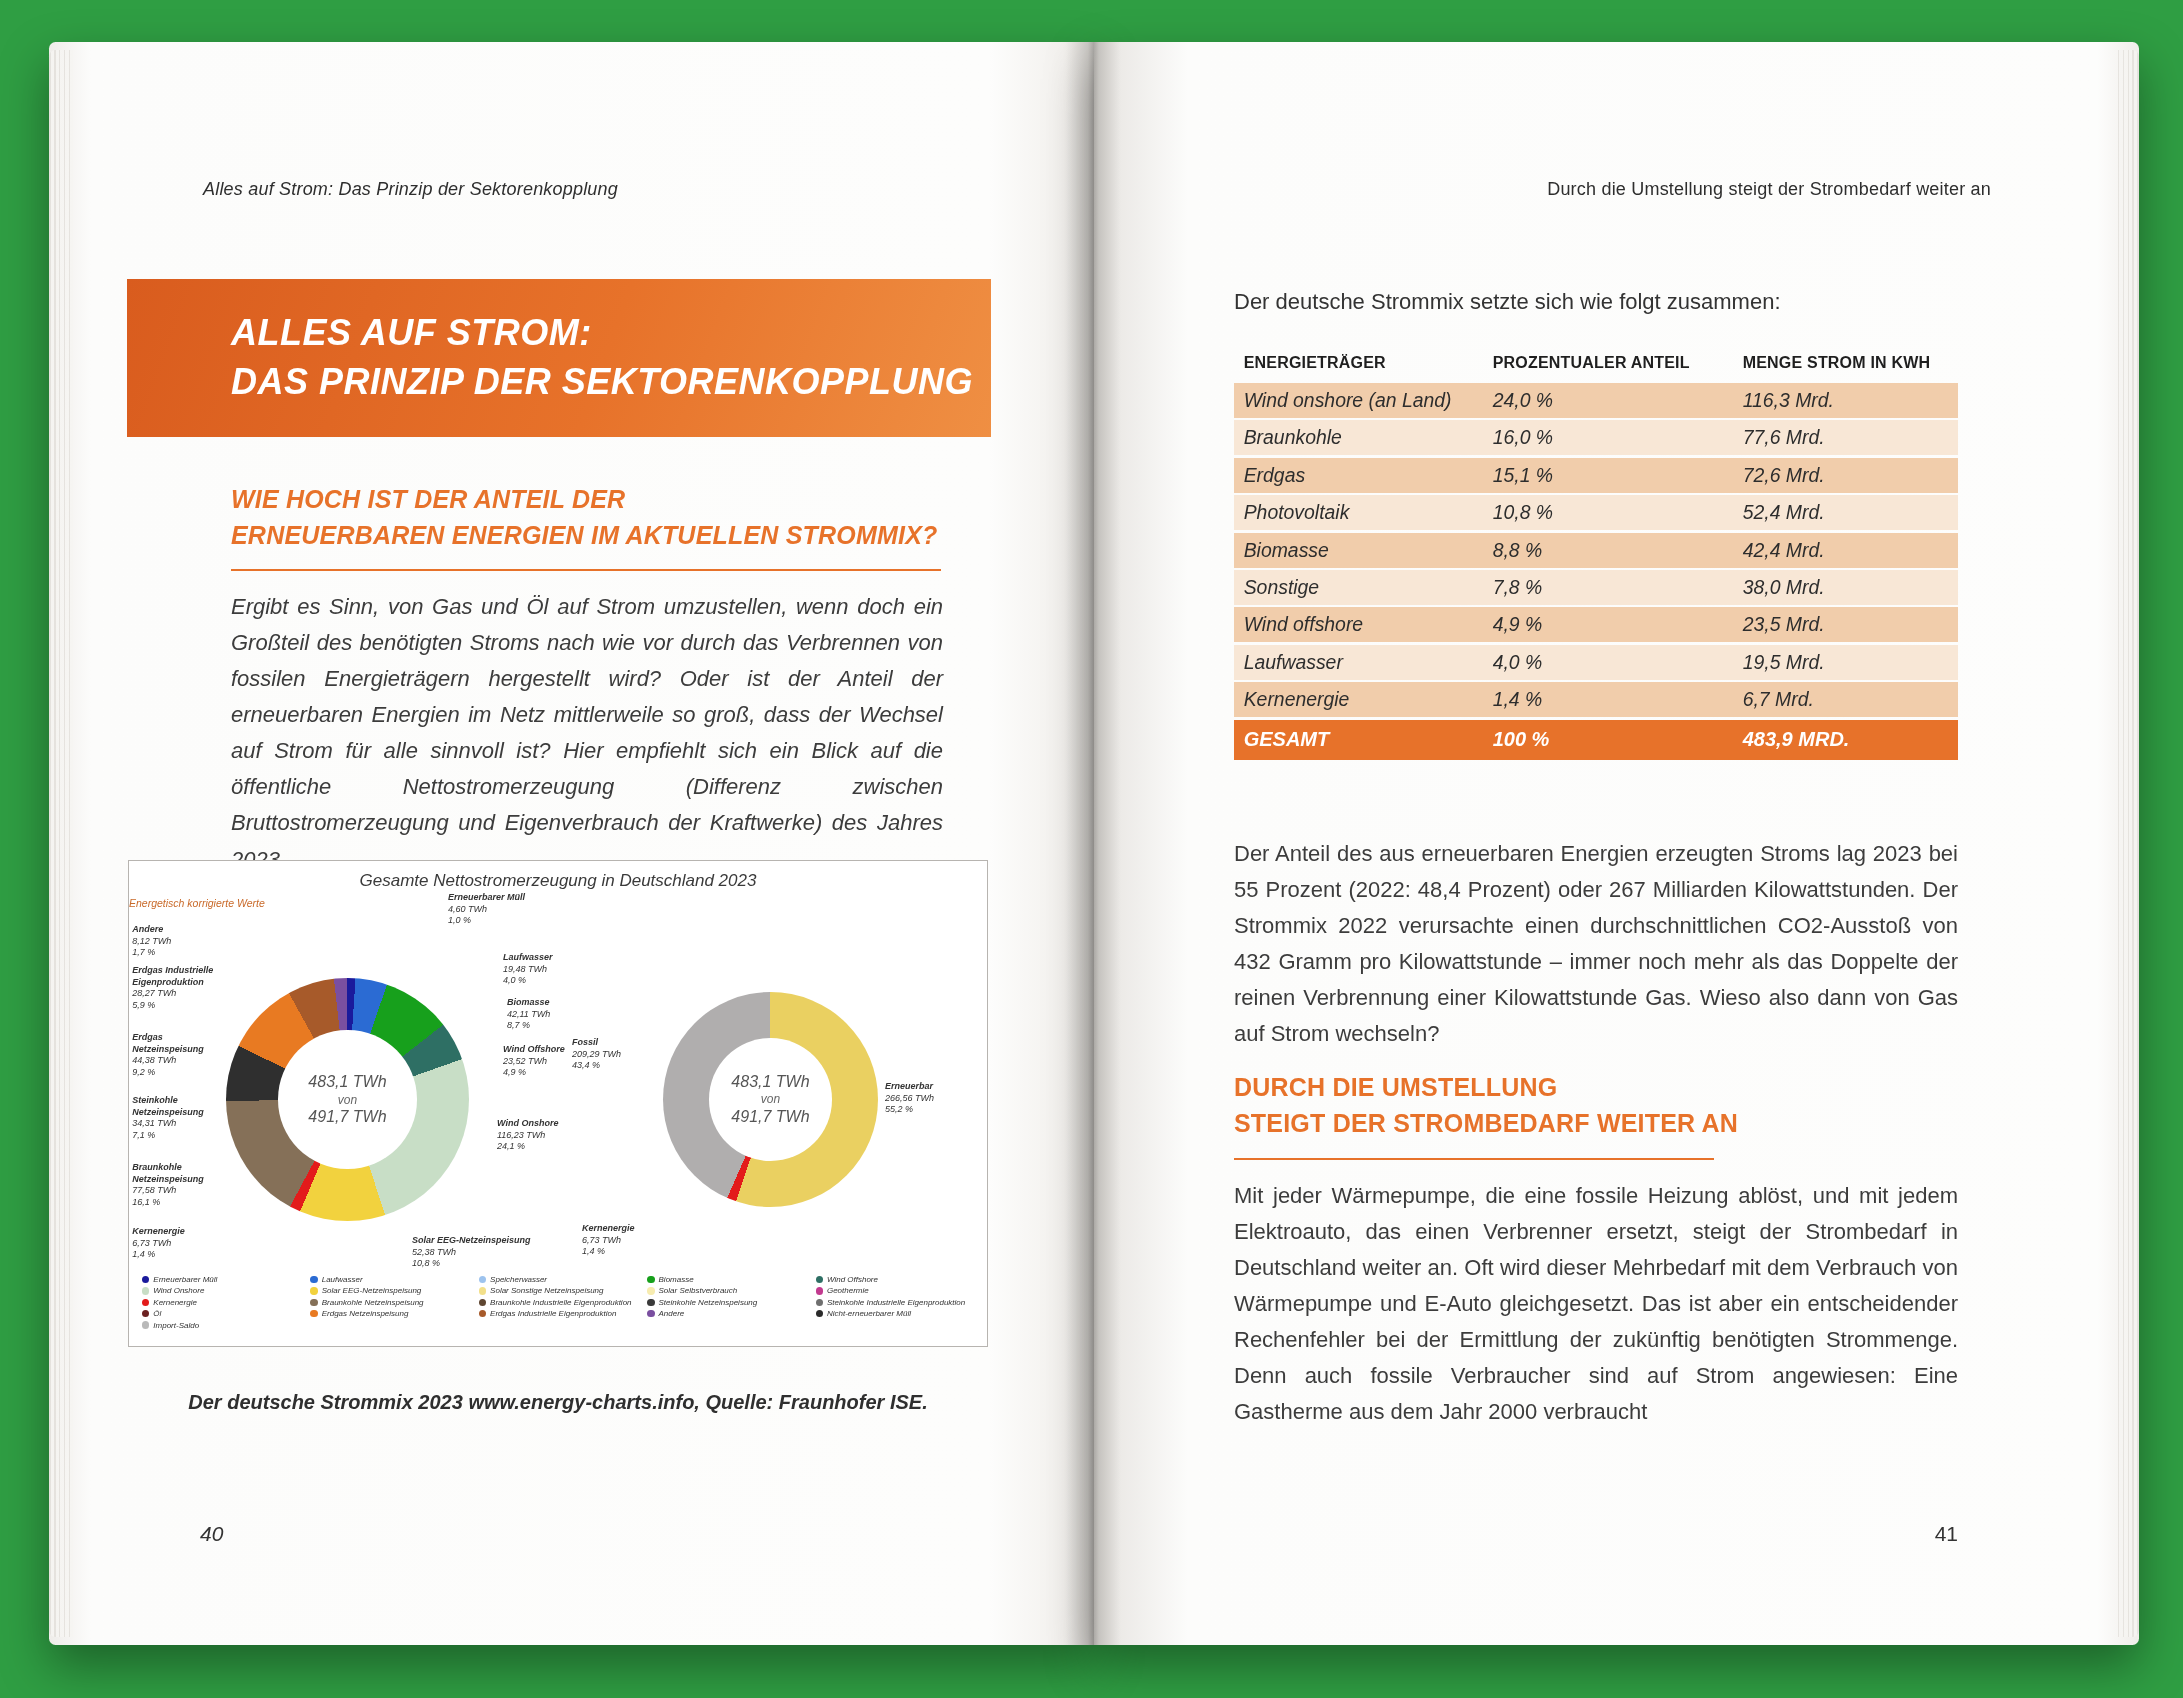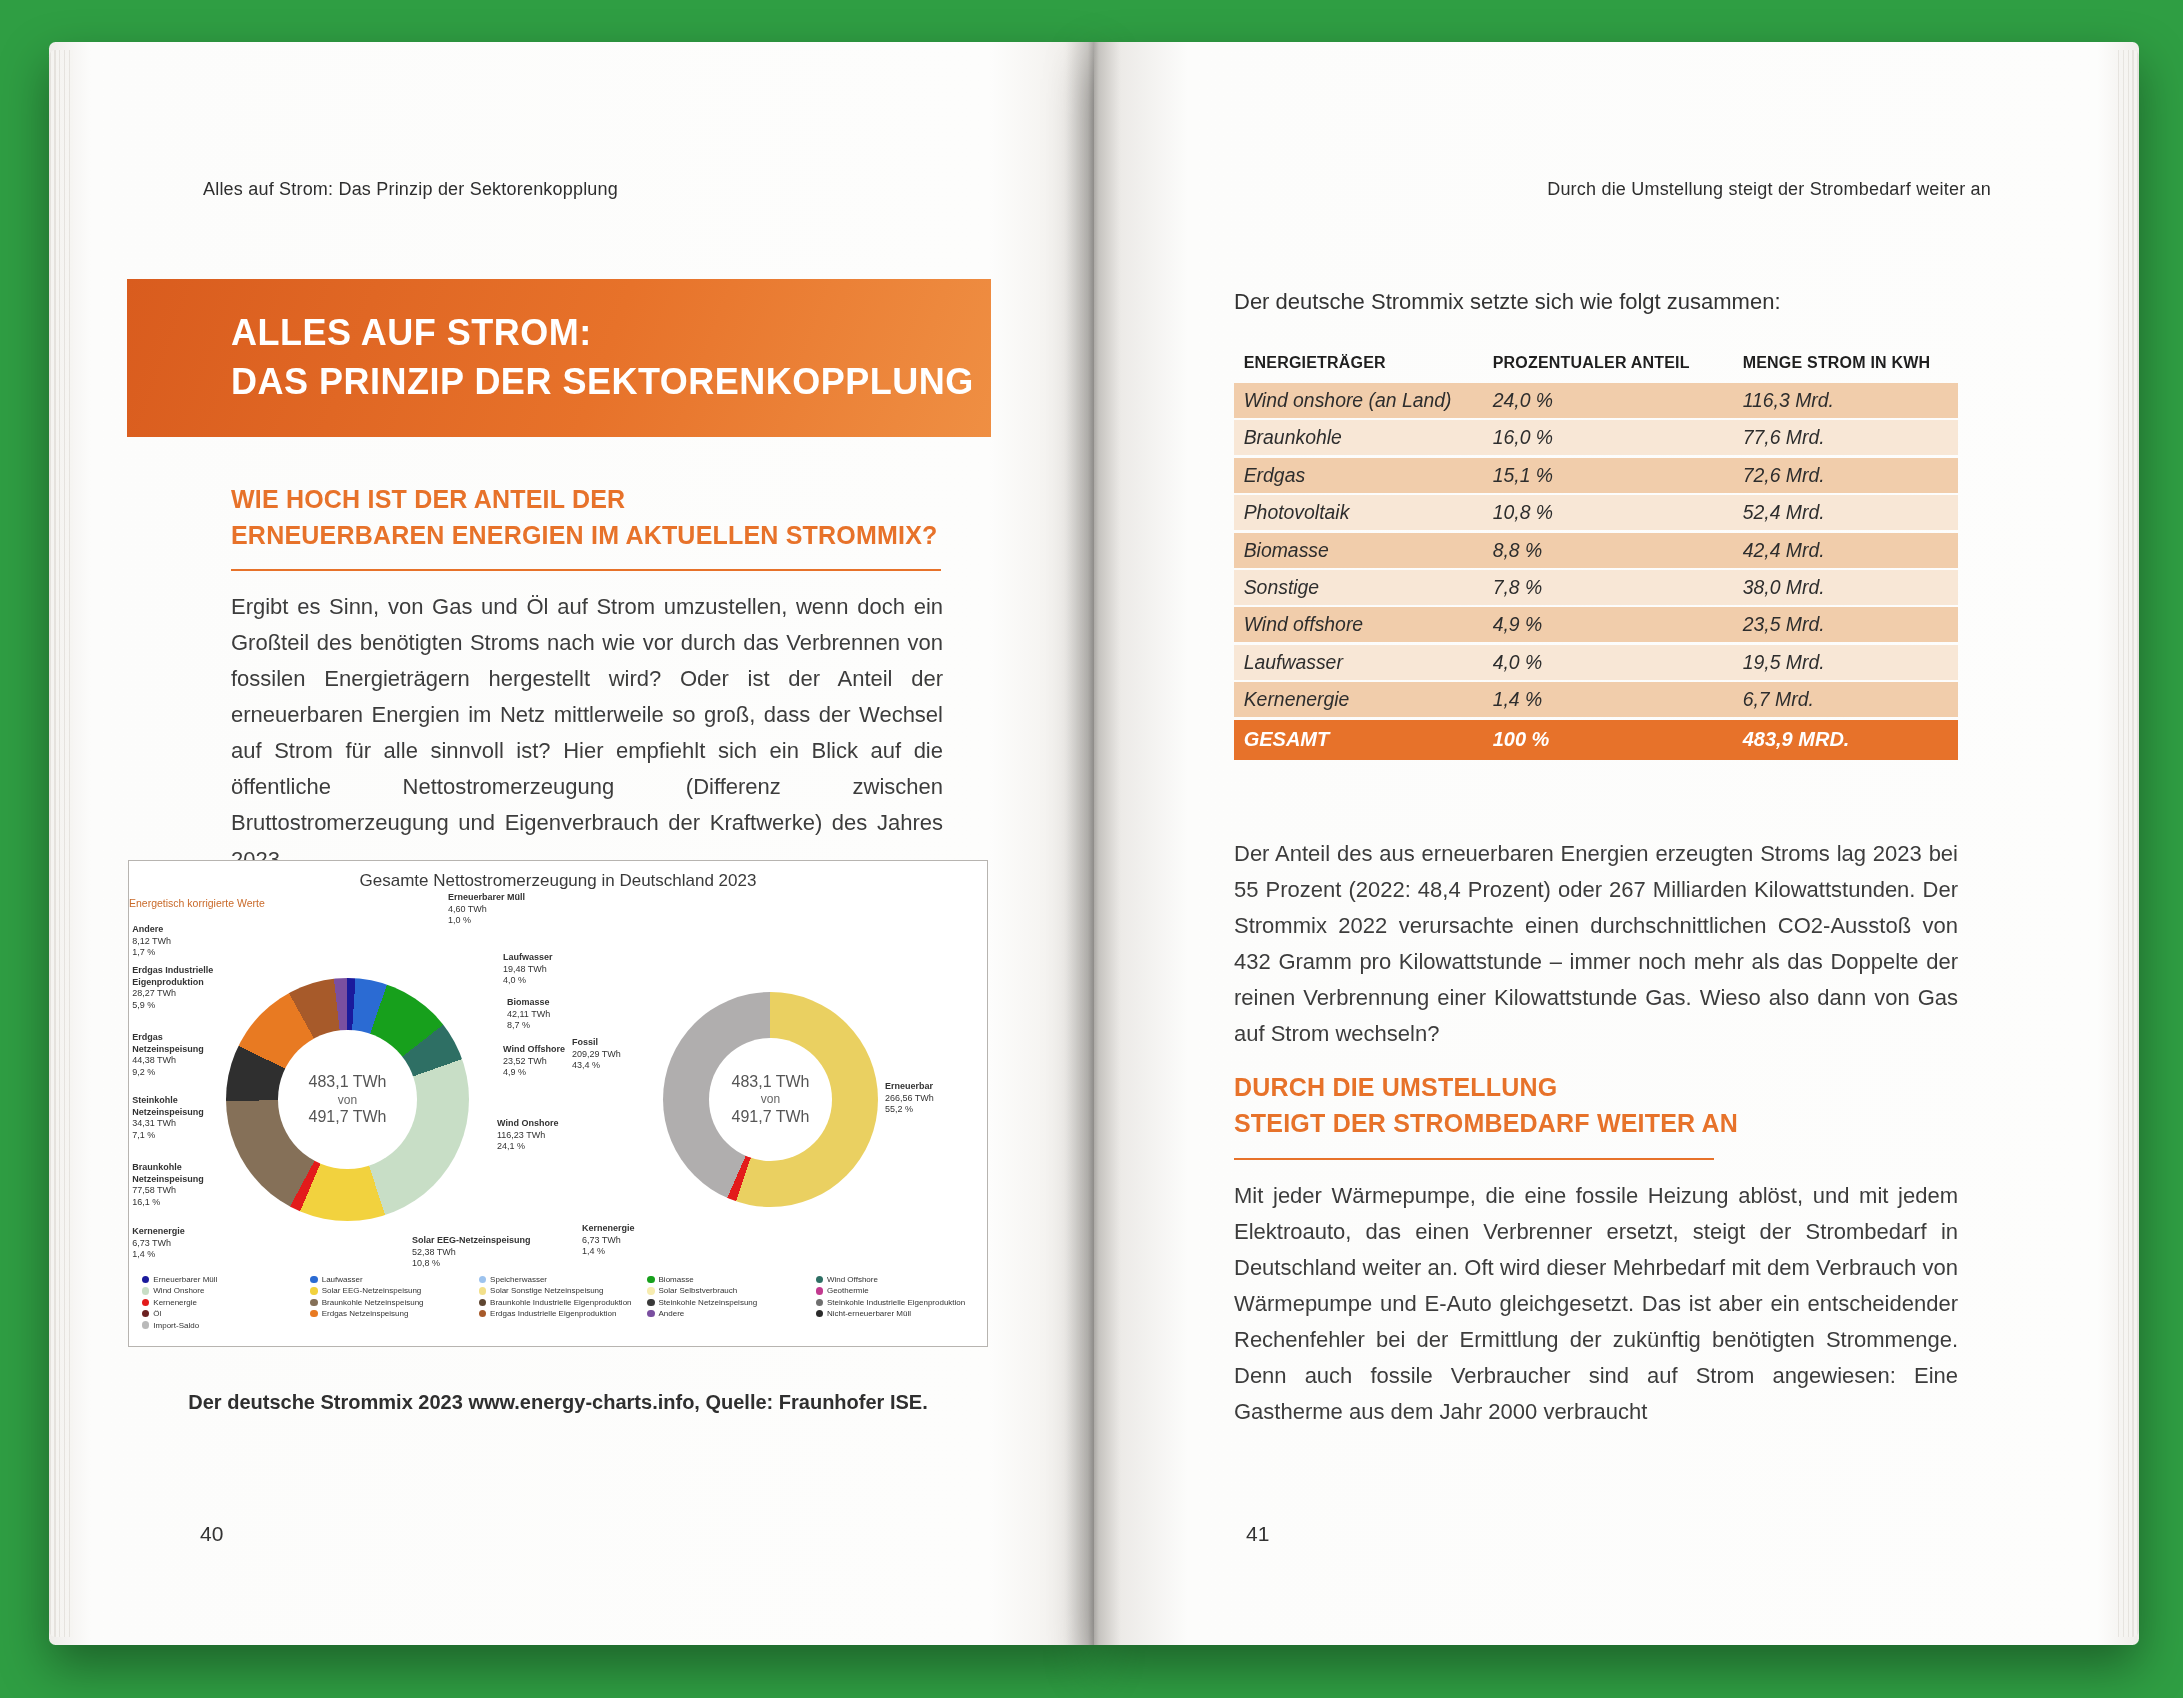--- a/index.html
+++ b/index.html
@@ -1,21 +1,21 @@
 <!DOCTYPE html>
 <html lang="de" style="font-size:13px"><head>
 <meta charset="utf-8">
 <style>
   html,body{margin:0;padding:0;background:#2f9e43;}
   .stage{position:relative;width:2183px;height:1698px;background:#2f9e43;overflow:hidden;
          font-family:"Liberation Sans",sans-serif;}
   .book{position:absolute;left:49px;top:42px;width:2089px;height:1603px;}
   .page{position:absolute;top:0;height:100%;box-shadow:0 21px 49px rgba(0,0,0,.38);}
   .page.left{left:0;width:1045px;border-radius:6.5px 0 0 6.5px;
-    background:linear-gradient(to right,#efedea 0%,#fcfcfb 4%,#fdfdfc 90%,#f3f1ee 97%,#e2dfda 100%);}
+    background:linear-gradient(to right,#efedea 0%,#fcfcfb 4%,#fdfdfc 90%,#f3f1ee 97%,#e2dfda 100%);font-style:italic;}
   .page.right{left:1045px;width:1045px;border-radius:0 6.5px 6.5px 0;
     background:linear-gradient(to right,#d9d6d1 0%,#eceae7 2.5%,#fcfcfb 9%,#fdfdfc 96%,#f0eeea 100%);}
   .page.left::before{content:"";position:absolute;left:0;top:8px;bottom:8px;width:24px;
     background:repeating-linear-gradient(to right,#e3e0db 0 1.6px,#f6f5f2 1.6px 4.9px);
     border-radius:6.5px 0 0 6.5px;opacity:.85;}
   .page.right::after{content:"";position:absolute;right:0;top:8px;bottom:8px;width:21px;
     background:repeating-linear-gradient(to left,#e3e0db 0 1.6px,#f6f5f2 1.6px 4.9px);
     border-radius:0 6.5px 6.5px 0;opacity:.8;}
   .spine{position:absolute;left:1017px;top:0;width:55px;height:100%;pointer-events:none;
     background:linear-gradient(to right,rgba(0,0,0,0) 0%,rgba(0,0,0,.10) 40%,rgba(0,0,0,.22) 50%,rgba(0,0,0,.10) 60%,rgba(0,0,0,0) 100%);}
@@ -57,21 +57,21 @@
   .chlbl .v{display:block;}
   .legend{position:absolute;left:13px;top:414px;width:834px;display:flex;gap:8px;}
   .legend-col{flex:1;display:flex;flex-direction:column;gap:2.4px;}
   .legend-item{display:flex;align-items:center;gap:4px;font-size:8px;color:#333;}
   .legend-item .dot{width:7.3px;height:7.3px;border-radius:50%;flex:0 0 auto;}
 
   .caption{position:absolute;left:79px;top:1349px;width:860px;text-align:center;
     font-size:20px;font-weight:bold;color:#2f2f2f;}
   .pagenum{position:absolute;top:1480px;font-size:21px;color:#333;}
   .pn-left{left:151px;}
-  .pn-right{left:152px;width:724px;}
+  .pn-right{left:140px;width:724px;text-align:right;}
 
   .intro{position:absolute;left:140px;top:247px;font-size:22px;color:#333;}
   .table{position:absolute;left:140px;top:301px;width:724px;}
   .thead{display:grid;grid-template-columns:249px 250px 1fr;height:40px;align-items:center;
     font-size:16px;font-weight:bold;color:#1f1f1f;letter-spacing:0.2px;}
   .thead span{padding-left:9.7px;}
   .trow{display:grid;grid-template-columns:249px 250px 1fr;height:35px;align-items:center;
     margin-bottom:2.4px;font-size:19.4px;color:#2d2d2d;font-style:italic;}
   .trow span{padding-left:9.7px;}
   #tbody .trow:nth-child(odd){background:#f1cdab;}

